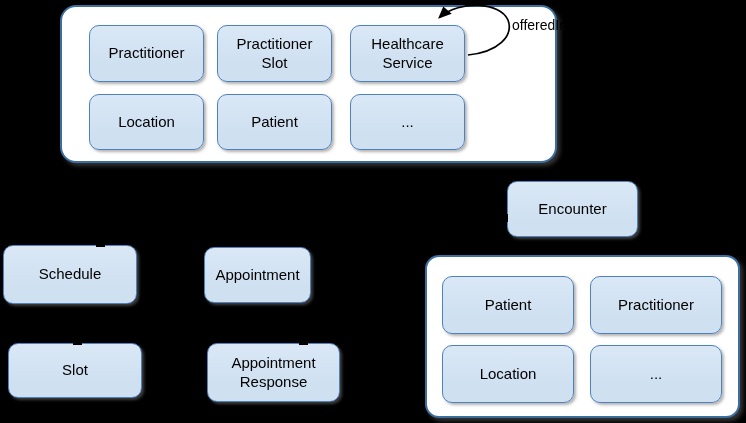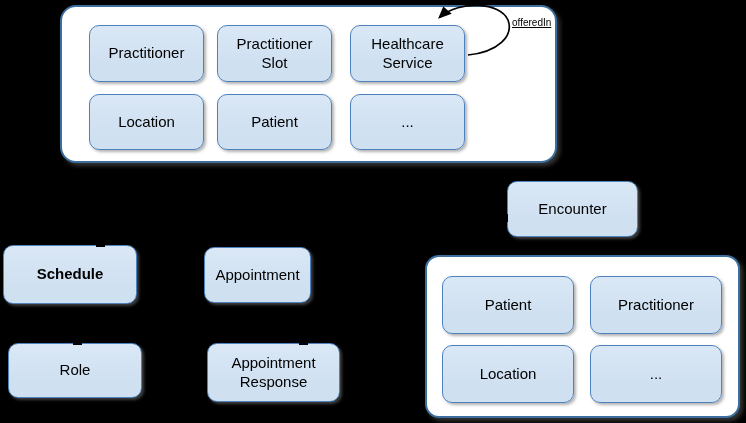--- a/index.html
+++ b/index.html
@@ -43,30 +43,29 @@
   .t6{left:288px;top:87px;width:115px;height:56px;}
   #grp-top{left:60px;top:5px;width:497px;height:158px;}
   
   #grp-bottom{left:425px;top:255px;width:315px;height:163px;border-radius:14px;}
   .b1{left:15px;top:19px;width:132px;height:58px;}
   .b2{left:163px;top:19px;width:132px;height:58px;}
   .b3{left:15px;top:88px;width:132px;height:58px;}
   .b4{left:163px;top:88px;width:132px;height:58px;}
   
   #node-encounter{left:507px;top:181px;width:131px;height:56px;}
-  #node-schedule{left:3px;top:245px;width:134px;height:59px;font-weight:bold;}
+  #node-schedule{left:3px;top:245px;width:134px;height:59px;}
   #node-appointment{left:204px;top:247px;width:107px;height:56px;}
   #node-slot{left:8px;top:343px;width:134px;height:55px;}
   #node-appointment-response{left:207px;top:343px;width:133px;height:59px;}
   
   #loop-svg{position:absolute;left:425px;top:0px;width:140px;height:62px;overflow:visible;}
   #loop-label{
-    position:absolute;left:512px;top:17px;font-size:10px;color:var(--text);
+    position:absolute;left:512px;top:17px;font-size:14px;color:var(--text);
     white-space:nowrap;
-    text-decoration:underline;
   }
   
   .artifact{position:absolute;background:var(--arrow);}
   #tick-schedule{left:96px;top:243px;width:9px;height:4px;}
   #tick-slot{left:73px;top:341px;width:9px;height:4px;}
   #tick-appt-response{left:299px;top:341px;width:9px;height:4px;}
   #tick-encounter{left:504px;top:214px;width:4px;height:8px;}
 </style>
 </head>
 <body>
@@ -107,21 +106,21 @@
   <div class="node" id="node-encounter">
     <span>Encounter</span>
   </div>
   <div class="node" id="node-schedule">
     <span>Schedule</span>
   </div>
   <div class="node" id="node-appointment">
     <span>Appointment</span>
   </div>
   <div class="node" id="node-slot">
-    <span>Role</span>
+    <span>Slot</span>
   </div>
   <div class="node" id="node-appointment-response">
     <span>Appointment Response</span>
   </div>
 
   <div class="container" id="grp-bottom">
     <div class="node b1">
       <span>Patient</span>
     </div>
     <div class="node b2">

